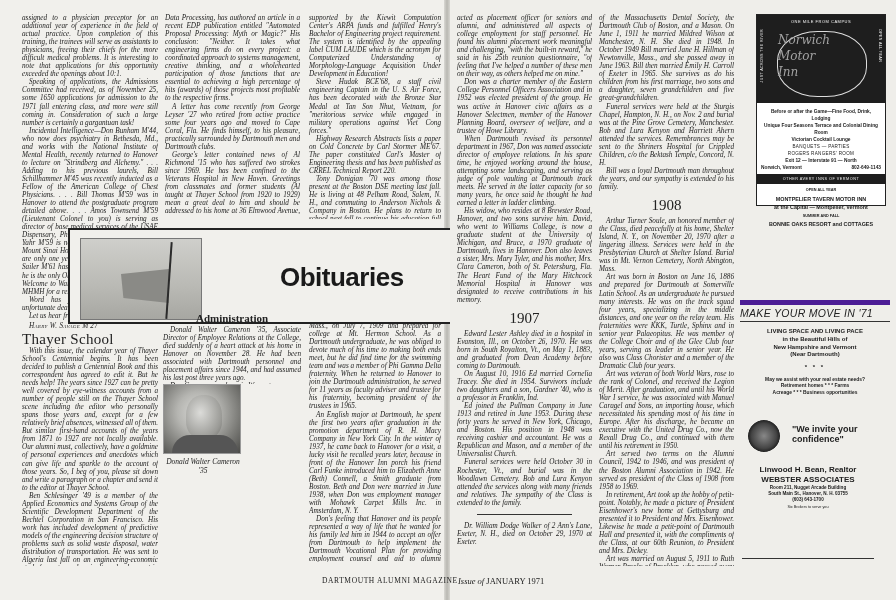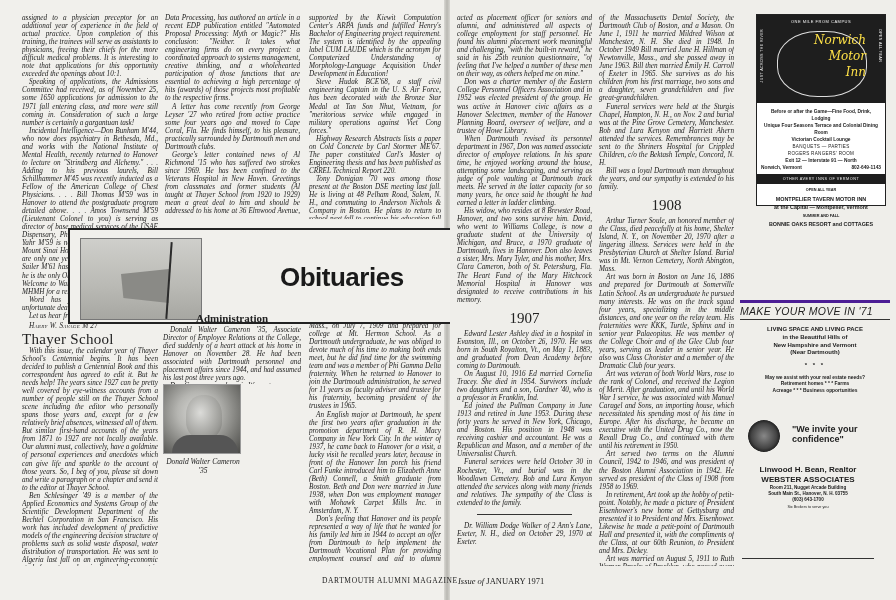--- a/index.html
+++ b/index.html
@@ -27,30 +27,30 @@
   .folio{position:absolute;font-size:9px;margin-top:40px;}
   .footer-left{position:absolute;left:322px;top:576px;font-size:7.5px;letter-spacing:.6px;}
   .footer-right{position:absolute;left:458px;top:576px;font-size:8.5px;}
   .footer-right i{font-style:italic;}
   .rule{position:absolute;height:1px;background:#333;}
   
   .ad-inn{position:absolute;left:756px;top:14px;width:128px;height:190px;border:1px solid #222;background:#fff;font-family:"Liberation Sans",sans-serif;}
   .inn-top{position:relative;height:88px;background:#1e1e1e;color:#f2f2f2;}
   .inn-top .tiny{position:absolute;top:4px;left:0;width:100%;text-align:center;font-size:4px;letter-spacing:.5px;}
   .inn-top .side{position:absolute;top:14px;font-size:3.6px;writing-mode:vertical-rl;letter-spacing:.4px;}
-  .inn-logo{position:absolute;left:20px;top:16px;width:88px;height:64px;border:1px solid #ddd;border-radius:45%;font-family:"DejaVu Serif",serif;font-style:italic;color:#fde047;text-align:right;}
+  .inn-logo{position:absolute;left:20px;top:16px;width:88px;height:64px;border:1px solid #ddd;border-radius:45%;font-family:"DejaVu Serif",serif;font-style:italic;color:#a3a3a3;text-align:left;}
   .inn-logo div{font-size:12px;line-height:16px;}
   .inn-body{text-align:center;font-size:4.8px;line-height:7px;padding:5px 4px 0 4px;font-weight:bold;}
   .inn-body .ser{font-weight:normal;font-size:4.6px;letter-spacing:.3px;}
   .inn-body .row{display:flex;justify-content:space-between;}
   .inn-band{background:#1e1e1e;color:#eee;font-size:3.8px;text-align:center;padding:3px 0;letter-spacing:.5px;margin-top:3px;}
   .inn-bottom{text-align:center;font-weight:bold;font-size:5.4px;line-height:8.5px;padding-top:2px;}
   .inn-bottom .small{font-size:3.8px;}
   .ad-realty{position:absolute;left:740px;top:300px;width:150px;height:180px;font-family:"Liberation Sans",sans-serif;}
-  .make-move{font-style:italic;font-size:10.5px;letter-spacing:.3px;border-top:3px solid #4c1d95;border-bottom:1px solid #333;padding:2px 0;}
+  .make-move{font-style:italic;font-size:10.5px;letter-spacing:.3px;border-top:5px solid #4c1d95;border-bottom:1px solid #333;padding:2px 0;}
   .realty-body{text-align:center;font-weight:bold;font-size:6px;line-height:7.8px;margin-top:6px;}
   .stars{letter-spacing:2px;margin:5px 0;}
   .realty-sub{font-size:4.9px;line-height:6.4px;}
   .seal{position:absolute;left:8px;top:120px;width:32px;height:32px;border-radius:50%;background:radial-gradient(circle,#888 0,#444 55%,#222 70%,#ddd 72%,#222 78%);}
   .invite{position:absolute;left:52px;top:124px;font-size:9px;font-weight:bold;line-height:10px;text-align:left;}
   .bean{position:absolute;left:0;top:165px;width:136px;text-align:center;font-weight:bold;}
   .bean .n1{font-size:8px;line-height:10px;}
   .bean .n2{font-size:8px;line-height:10px;}
   .bean .addr{font-size:4.6px;line-height:6px;}
   .bean .tag{font-size:3.8px;font-weight:normal;margin-top:2px;}

